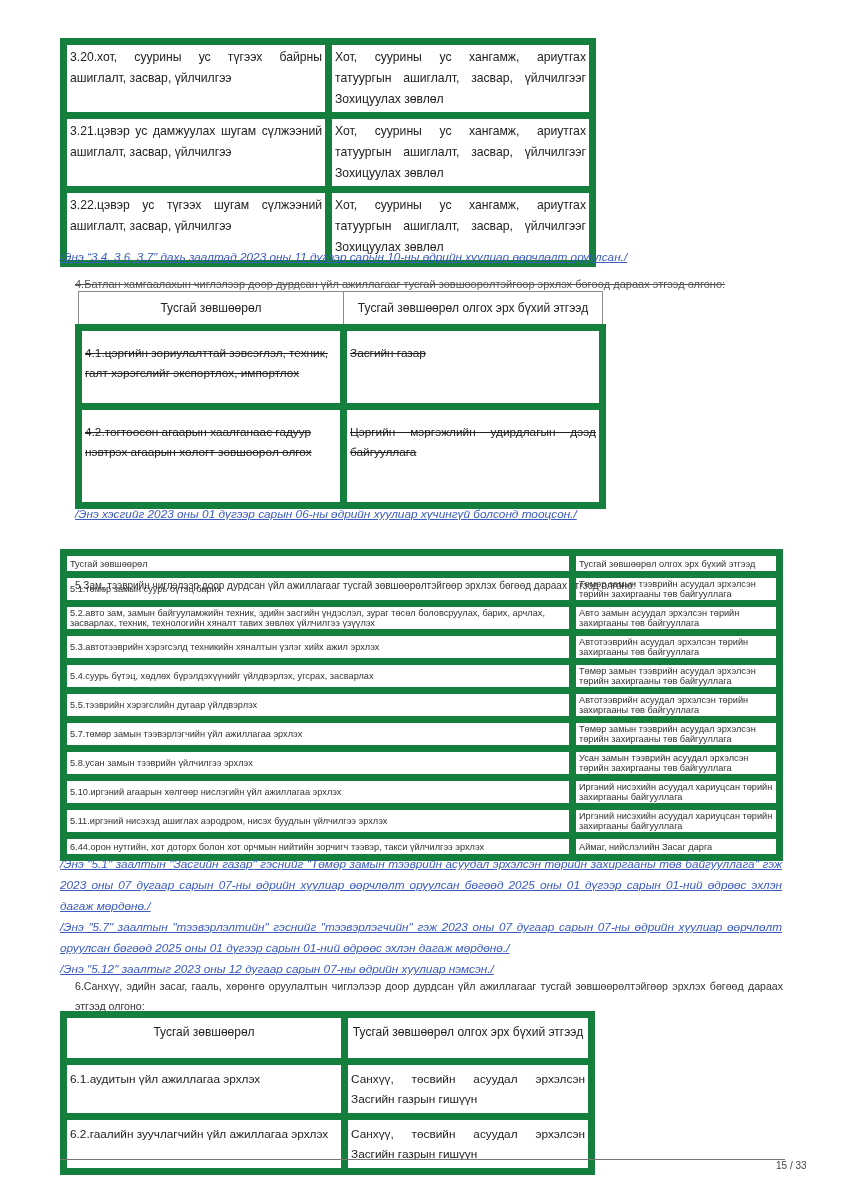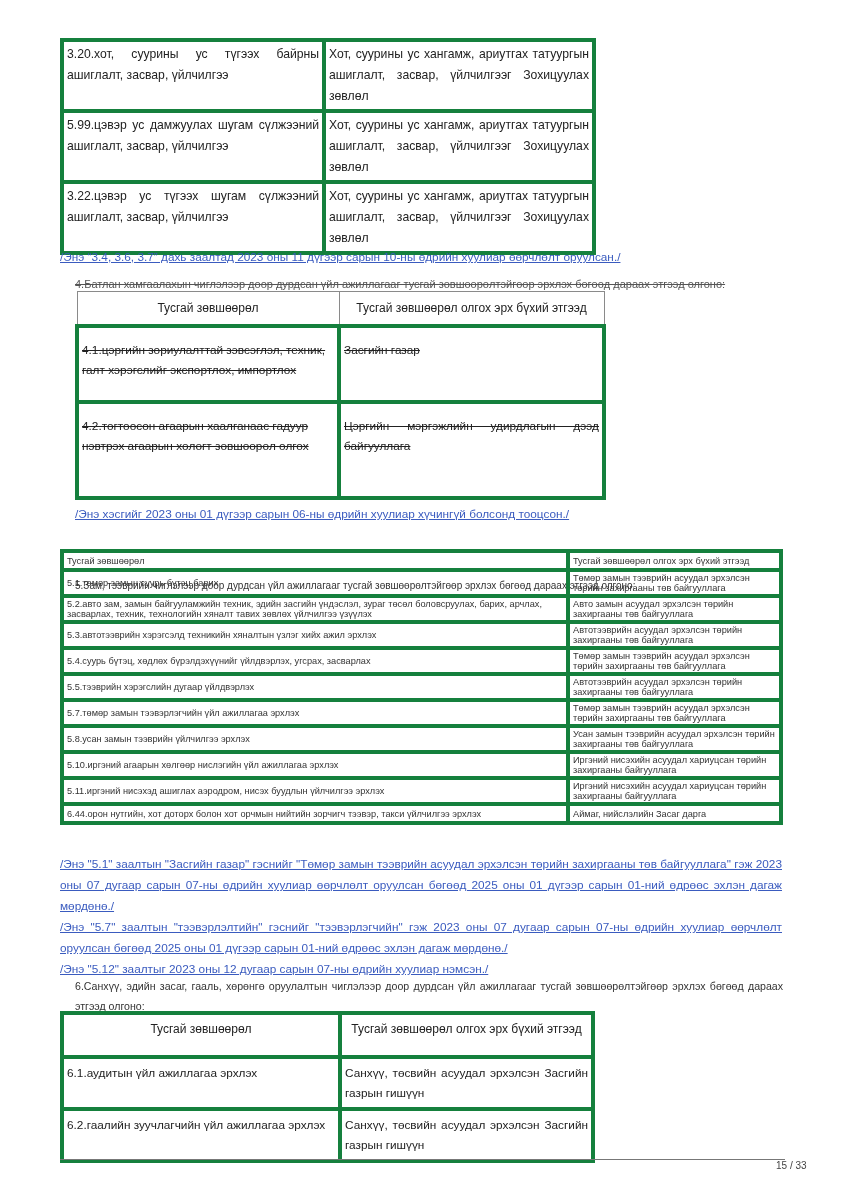--- a/index.html
+++ b/index.html
@@ -1,29 +1,29 @@
 <!DOCTYPE html>
 <html><head>
 <meta charset="utf-8">
 <style>
   html, body { margin: 0; padding: 0; background: #ffffff; }
   body { width: 848px; height: 1200px; position: relative; overflow: hidden;
          font-family: "Liberation Sans", sans-serif; color: #222; }
   .abs { position: absolute; }
   table { border-collapse: collapse; }
-  td { border: 4px solid #15803d; vertical-align: top; padding: 0; }
+  td { border: 7px solid #15803d; vertical-align: top; padding: 0; }
 
   
   .t3 { left: 60px; top: 38px; width: 536px; font-size: 12.2px; line-height: 21px; }
   .t3 td { padding: 2px 3px; height: 63px; text-align: justify; text-align-last: auto; }
   .t3 td.c1 { width: 252px; }
   .just { text-align: justify; }
 
   
-  .note { color: #3a5bbf; text-decoration: underline; font-size: 11.8px; }
+  .note { color: #3a5bbf; font-style: italic; text-decoration: underline; font-size: 11.8px; }
 
   
   .struck { text-decoration: line-through; }
   .p4 { left: 75px; top: 278px; font-size: 11px; color: #555; white-space: nowrap; }
   .t4 { left: 75px; top: 291px; width: 531px; font-size: 11.8px; line-height: 20px; }
   .t4 td { padding: 12px 3px; }
   .t4 td.c1 { width: 252px; }
   .t4 th { font-weight: normal; border: 1px solid #8a8a8a; height: 30px; font-size: 12px; }
 
   
@@ -46,21 +46,21 @@
 </head>
 <body>
 
 <table class="abs t3">
   <tbody>
       <tr>
     <td class="c1">3.20.хот, суурины ус түгээх байрны ашиглалт, засвар, үйлчилгээ</td>
     <td>Хот, суурины ус хангамж, ариутгах татуургын ашиглалт, засвар, үйлчилгээг Зохицуулах зөвлөл</td>
   </tr>
   <tr>
-    <td class="c1">5.99.цэвэр ус дамжуулах шугам сүлжээний ашиглалт, засвар, үйлчилгээ</td>
+    <td class="c1">3.21.цэвэр ус дамжуулах шугам сүлжээний ашиглалт, засвар, үйлчилгээ</td>
     <td>Хот, суурины ус хангамж, ариутгах татуургын ашиглалт, засвар, үйлчилгээг Зохицуулах зөвлөл</td>
   </tr>
   <tr>
     <td class="c1">3.22.цэвэр ус түгээх шугам сүлжээний ашиглалт, засвар, үйлчилгээ</td>
     <td>Хот, суурины ус хангамж, ариутгах татуургын ашиглалт, засвар, үйлчилгээг Зохицуулах зөвлөл</td>
   </tr>
 </tbody>
   </table>
 <a class="abs note" style="left:60px; top:250px; white-space:nowrap;">/Энэ “3.4, 3.6, 3.7” дахь заалтад 2023 оны 11 дүгээр сарын 10-ны өдрийн хуулиар өөрчлөлт оруулсан./</a>
 

